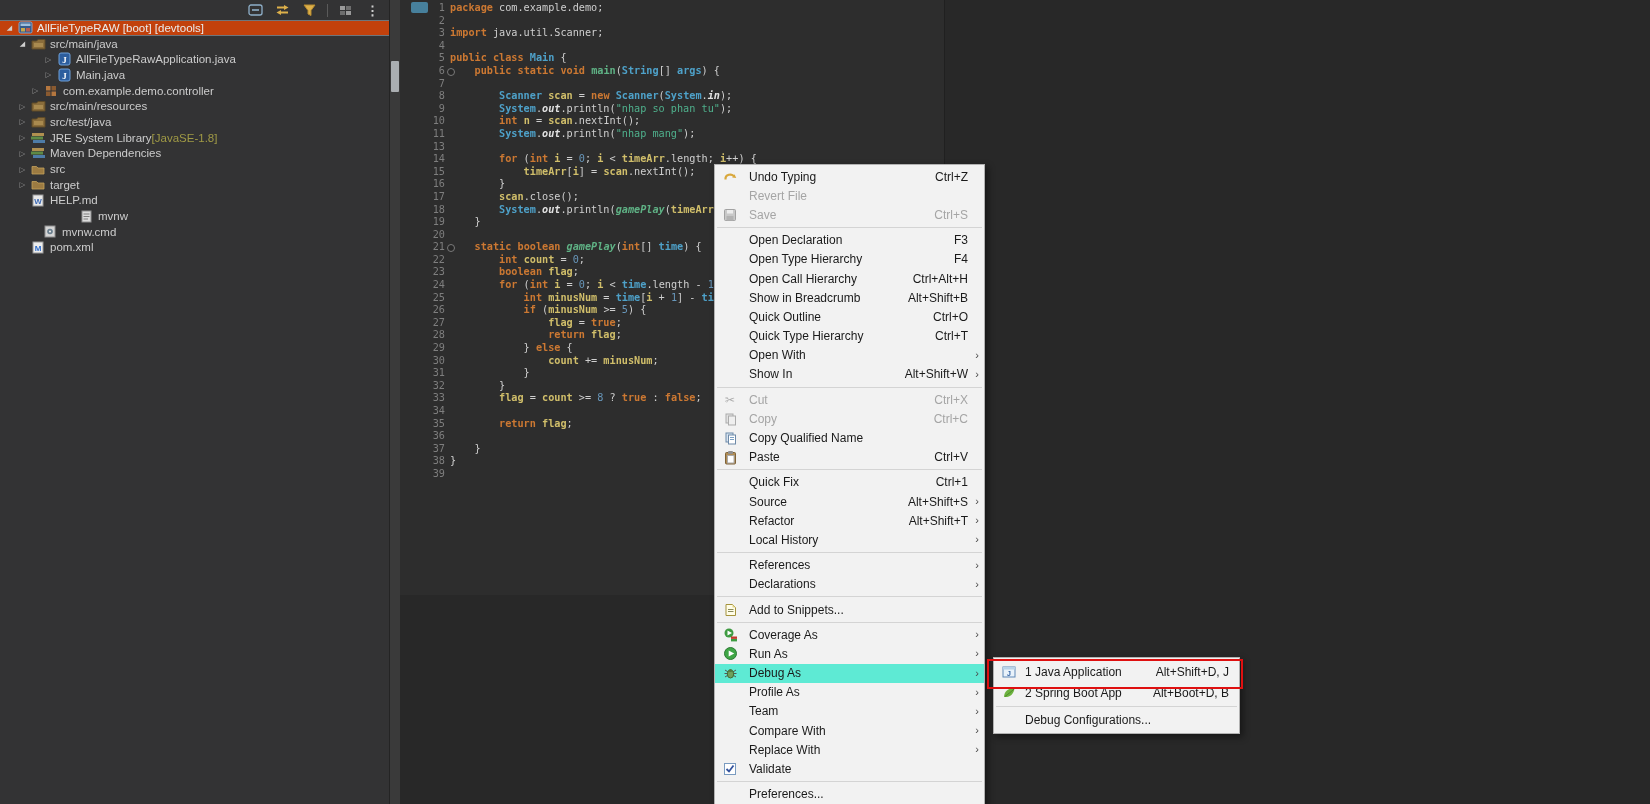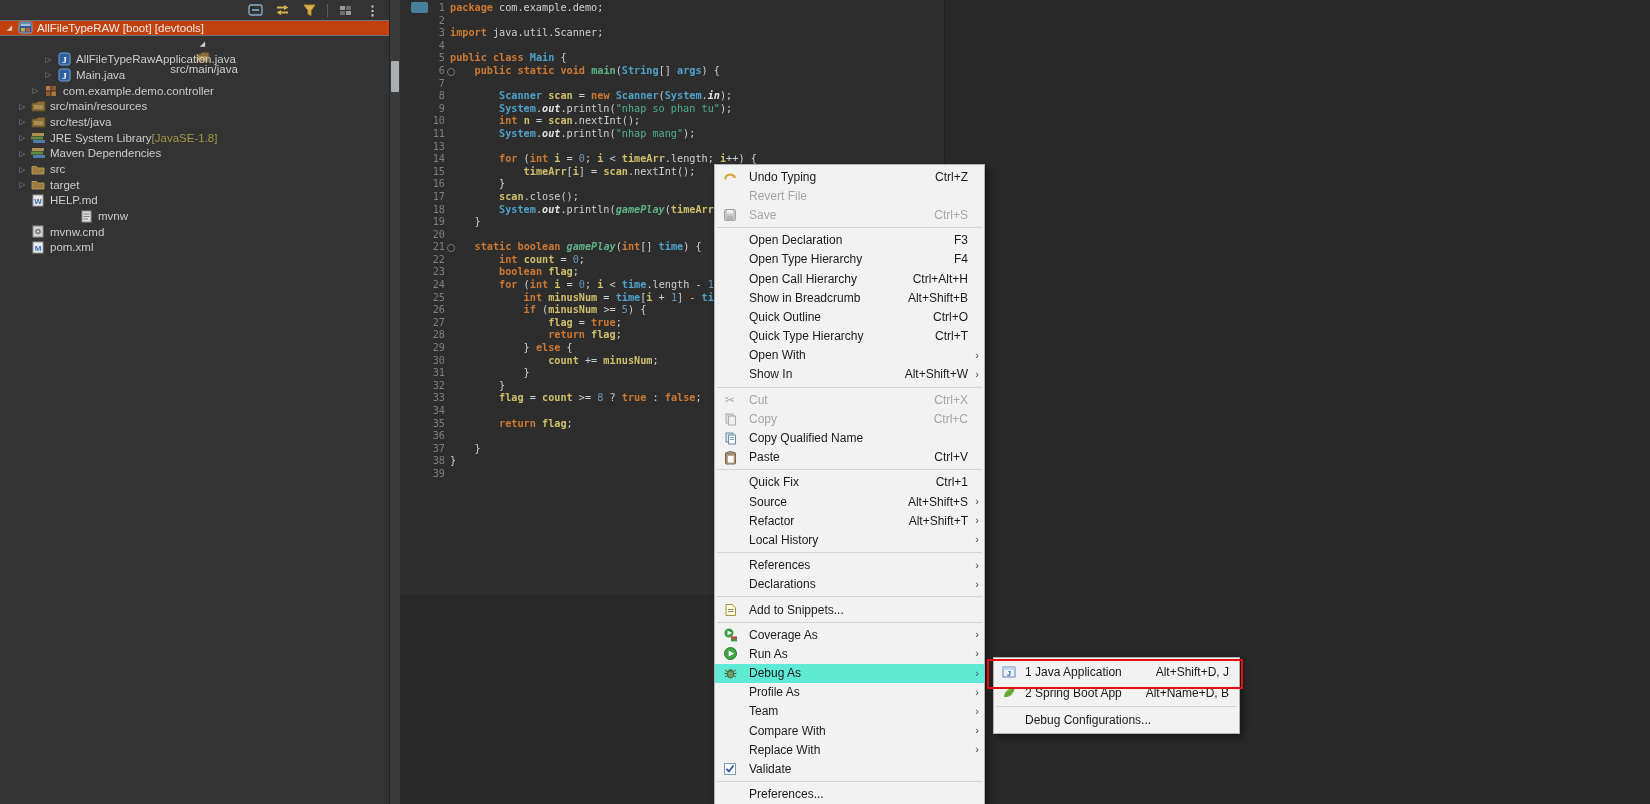--- a/index.html
+++ b/index.html
@@ -118,21 +118,21 @@
         <span class="ticon">
           <svg width="15" height="13">
             <rect x="1" y="1" width="13" height="11" rx="1.5" fill="#355b8b" stroke="#88a7c8"></rect>
             <rect x="2.5" y="2.5" width="10" height="2.5" fill="#9fc0dc"></rect>
             <rect x="3" y="7" width="4" height="3.5" fill="#c8a84b"></rect>
             <rect x="8" y="7" width="4" height="3.5" fill="#b85c50"></rect>
           </svg>
         </span>
         <span class="tlabel">AllFileTypeRAW [boot] [devtools]</span>
       </div>
-      <div class="trow" style="padding-left: 16px; flex-direction: column;">
+      <div class="trow" style="padding-left: 16px;">
         <span class="twisty">◢</span>
         <span class="ticon">
           <svg width="15" height="12">
             <path d="M1 3 L5.5 3 L7 1.5 L14 1.5 L14 11 L1 11 Z" fill="#8a6d3b" stroke="#5e4a27"></path>
             <rect x="3" y="5" width="9" height="4" fill="#a98a4f"></rect>
           </svg>
         </span>
         <span class="tlabel">src/main/java</span>
       </div>
       <div class="trow" style="padding-left: 42px;">
@@ -243,21 +243,21 @@
         <span class="ticon">
           <svg width="11" height="13">
             <rect x="1" y="1" width="9" height="11" fill="#dcdcdc" stroke="#8f8f8f"></rect>
             <line x1="2.5" y1="4" x2="8.5" y2="4" stroke="#7e7e7e"></line>
             <line x1="2.5" y1="6.5" x2="8.5" y2="6.5" stroke="#7e7e7e"></line>
             <line x1="2.5" y1="9" x2="7" y2="9" stroke="#7e7e7e"></line>
           </svg>
         </span>
         <span class="tlabel">mvnw</span>
       </div>
-      <div class="trow" style="padding-left: 16px;">
+      <div class="trow" style="padding-left: 28px;">
         <span class="twisty"></span>
         <span class="ticon">
           <svg width="12" height="13">
             <rect x="1" y="1" width="10" height="11" fill="#d5d5d5" stroke="#8f8f8f"></rect>
             <circle cx="6" cy="6.5" r="2.8" fill="#6a7f8e"></circle>
             <circle cx="6" cy="6.5" r="1.1" fill="#e8e8e8"></circle>
           </svg>
         </span>
         <span class="tlabel">mvnw.cmd</span>
       </div>
@@ -593,21 +593,21 @@
       <span class="ar"></span>
     </div>
     <div class="smi">
       <span class="ic">
         <svg width="14" height="13">
           <path d="M2 11 C2 5, 7 2, 12.5 2 C12 8, 8 11.5, 2 11 Z" fill="#6db33f"></path>
           <path d="M3 10.5 C6 8, 9 6, 12 3" stroke="#4e8a2c" fill="none"></path>
         </svg>
       </span>
       <span class="lb">2 Spring Boot App</span>
-      <span class="sc">Alt+Name+D, B</span>
+      <span class="sc">Alt+Boot+D, B</span>
       <span class="ar"></span>
     </div>
     <div class="msep"></div>
     <div class="smi">
       <span class="ic"></span>
       <span class="lb">Debug Configurations...</span>
       <span class="sc"></span>
       <span class="ar"></span>
     </div>
   </div>

